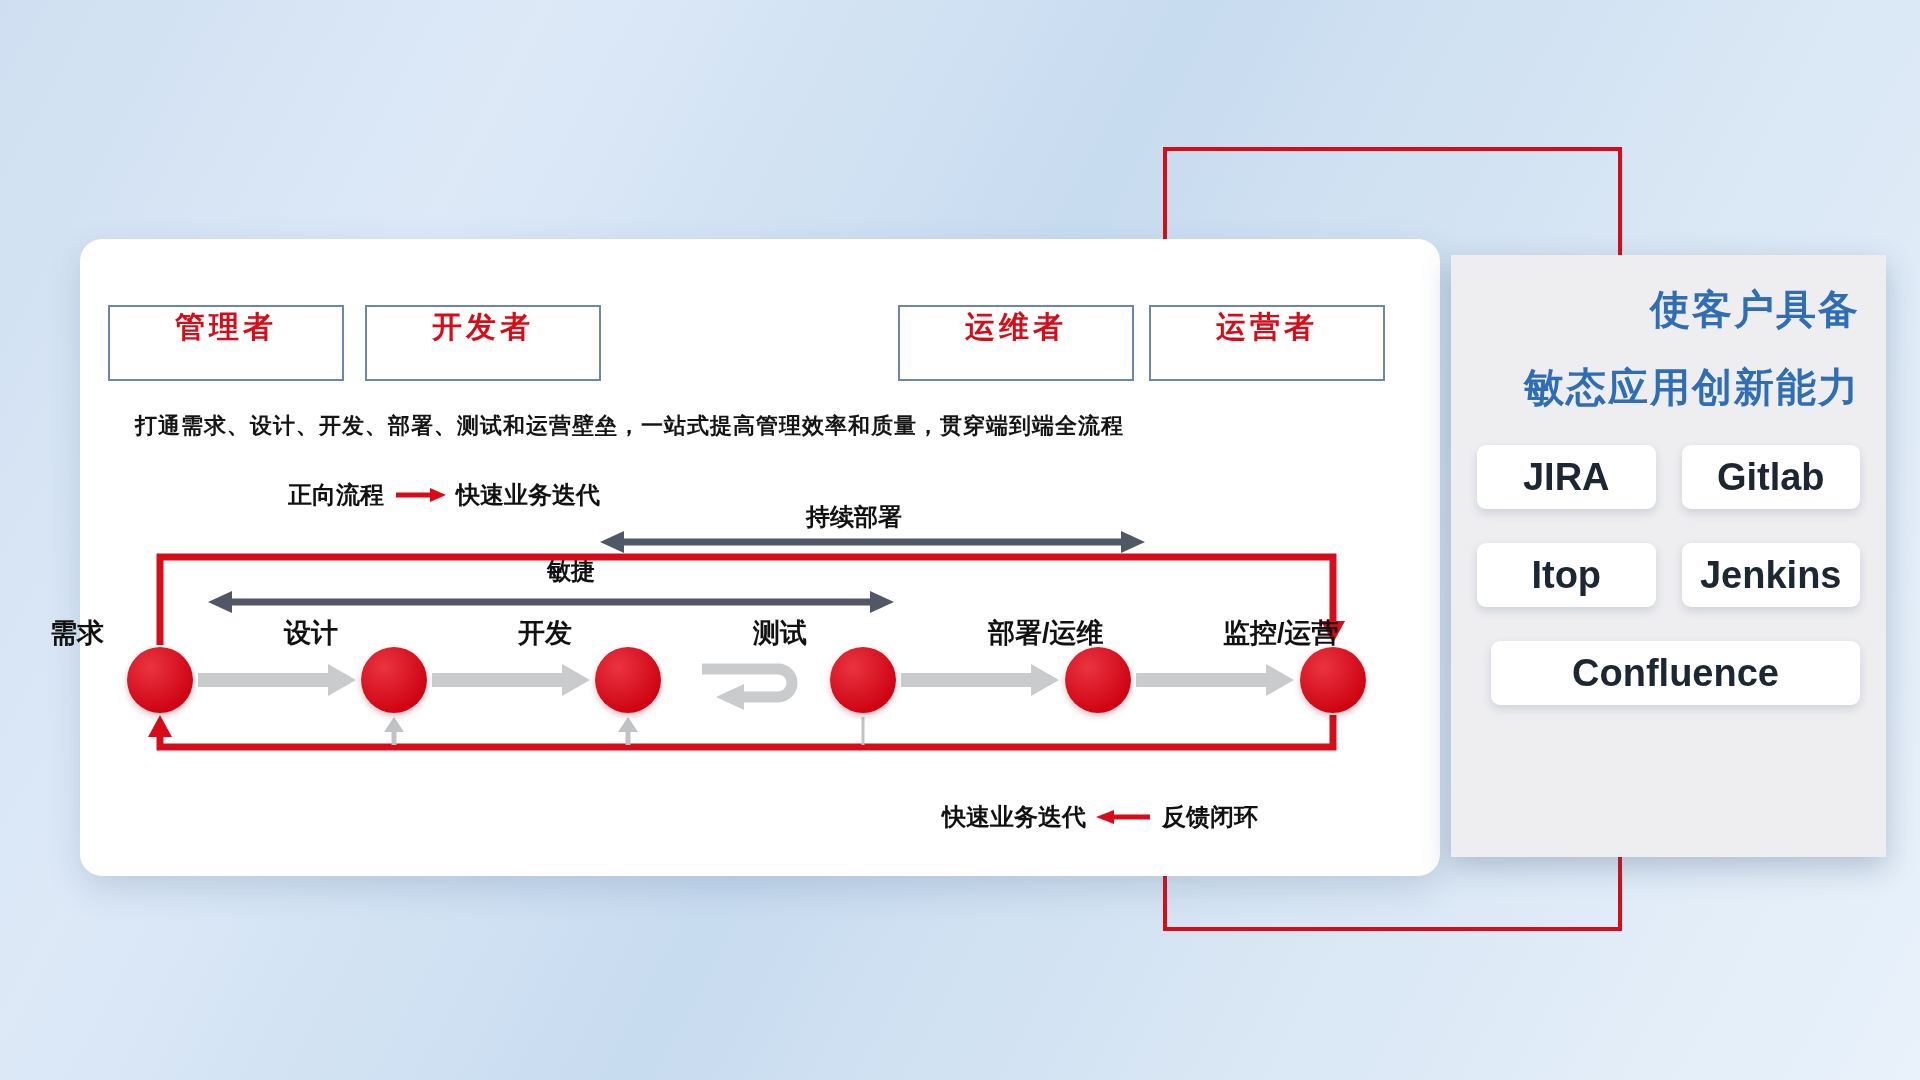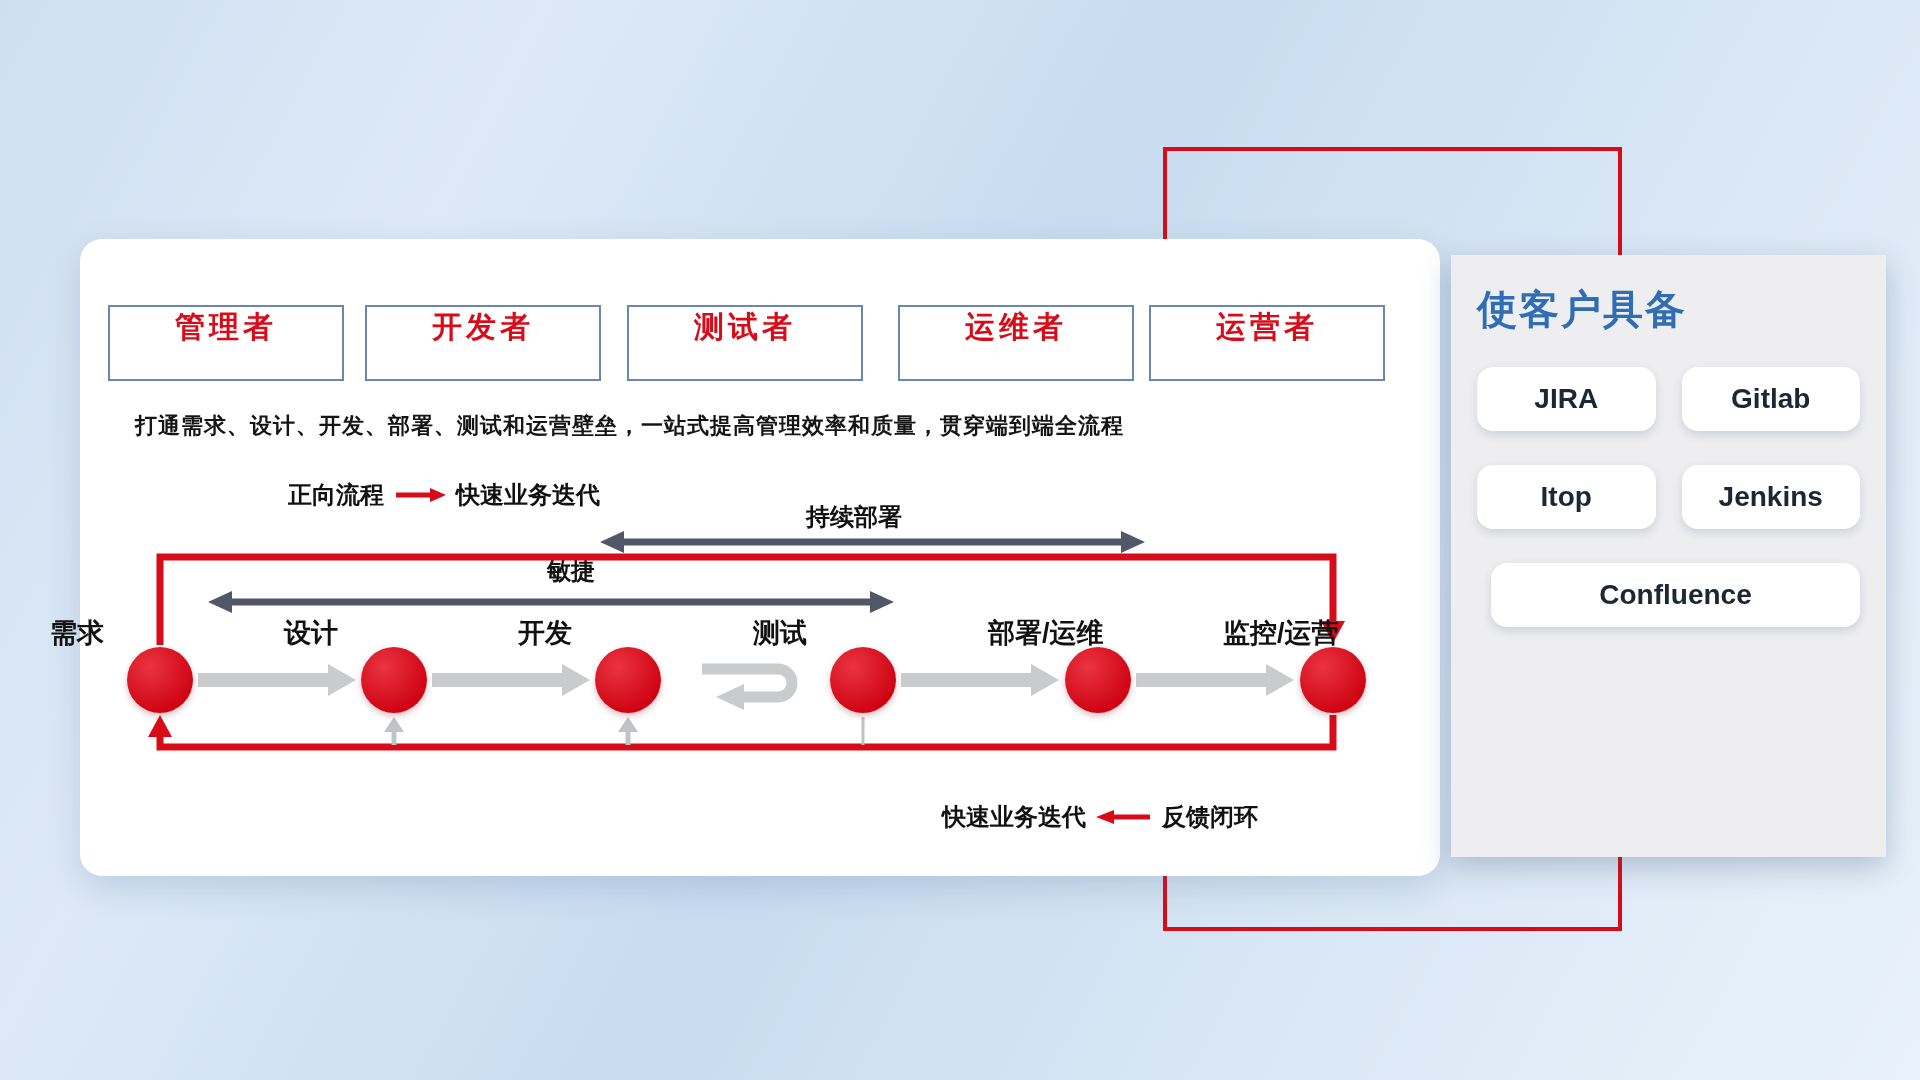--- a/index.html
+++ b/index.html
@@ -60,51 +60,48 @@
   .diagram-svg { position: absolute; left: 0; top: 0; width: 1360px; height: 637px; pointer-events: none; }
 
   
   .panel {
     position: absolute; left: 1451px; top: 255px; width: 435px; height: 602px;
     background: #eeeef1; z-index: 3;
     box-shadow: 0 10px 28px rgba(60, 80, 120, 0.30);
     padding: 34px 26px 0 26px;
   }
   .panel-title {
-    text-align: left; color: #2f6eb4; font-weight: bold;
+    text-align: right; color: #2f6eb4; font-weight: bold;
     font-size: 40px; line-height: 1.0; letter-spacing: 2px;
   }
   .panel-title .line { margin-bottom: 38px; }
   .tool-grid {
     display: grid; grid-template-columns: 1fr 1fr; column-gap: 26px; row-gap: 34px;
     margin-top: 18px;
   }
   .tool-chip {
-    background: #ffffff; border-radius: 16px; height: 64px;
+    background: #ffffff; border-radius: 9px; height: 64px;
     display: flex; align-items: center; justify-content: center;
-    font-size: 28px; font-weight: bold; color: #1c2733;
+    font-size: 38px; font-weight: bold; color: #1c2733;
     box-shadow: 0 4px 10px rgba(40, 60, 90, 0.16);
   }
   .tool-chip.wide { grid-column: 1 / 3; margin-left: 14px; }
 </style>
 </head>
 <body>
 
 <div class="red-frame"></div>
 
 <div class="card">
 
   <div class="role-box" style="left:28px">
       <span>管理者</span>
     </div>
   <div class="role-box" style="left:285px">
       <span>开发者</span>
-    </div>
-  <div class="role-box" style="left:547px">
-      <span>测试者</span>
     </div>
   <div class="role-box" style="left:818px">
       <span>运维者</span>
     </div>
   <div class="role-box" style="left:1069px">
       <span>运营者</span>
     </div>
 
   <div class="description">打通需求、设计、开发、部署、测试和运营壁垒，一站式提高管理效率和质量，贯穿端到端全流程</div>
 
@@ -187,20 +184,21 @@
       <line x1="16" y1="8" x2="54" y2="8" stroke="#d70c18" stroke-width="5"></line>
     </svg>
     <span>反馈闭环</span>
   </div>
 
 </div>
 
 <div class="panel">
   <div class="panel-title">
     <div class="line">使客户具备</div>
+    <div class="line">敏态应用创新能力</div>
   </div>
   <div class="tool-grid">
     <div class="tool-chip">JIRA</div>
     <div class="tool-chip">Gitlab</div>
     <div class="tool-chip">Itop</div>
     <div class="tool-chip">Jenkins</div>
     <div class="tool-chip wide">Confluence</div>
   </div>
 </div>
 

